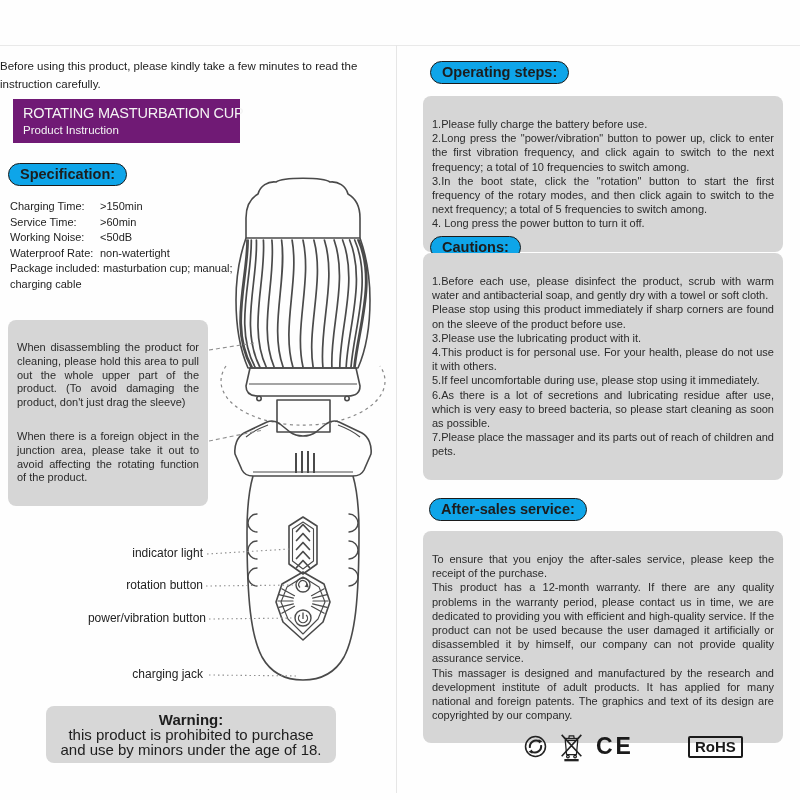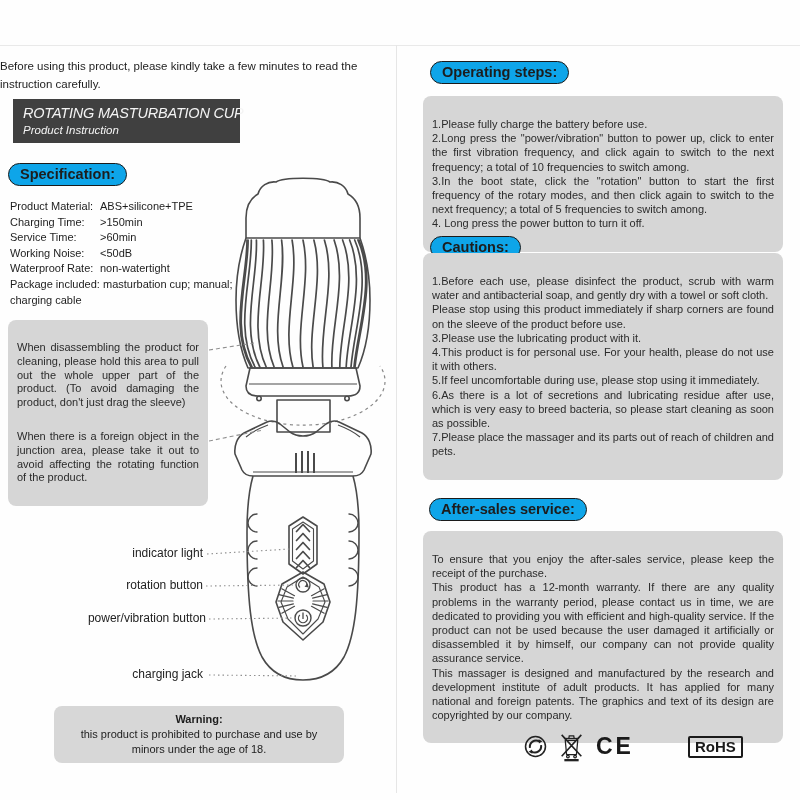--- a/index.html
+++ b/index.html
@@ -2,35 +2,35 @@
 <html><head>
 <meta charset="utf-8">
 <style>
   html,body{margin:0;padding:0;background:#fff;}
   #page{position:relative;width:800px;height:800px;background:#fefefe;overflow:hidden;
         font-family:"Liberation Sans","DejaVu Sans",sans-serif;color:#1d1d1d;}
   .hline{position:absolute;left:0;top:45px;width:800px;height:1px;background:#e9e9e9;}
   .vline{position:absolute;left:396px;top:45px;width:1px;height:748px;background:#e6e6e6;}
   .intro{position:absolute;left:0;top:57px;width:378px;font-size:11.5px;line-height:18px;}
   .titlebox{position:absolute;left:13px;top:99px;width:227px;box-sizing:border-box;
-            background:#404040;color:#f4f4f4;padding:6px 10px 7px;font-style:italic;}
+            background:#701a75;color:#f4f4f4;padding:6px 10px 7px;}
   .titlebox .t{font-size:14.5px;letter-spacing:-0.2px;font-weight:400;white-space:nowrap;}
   .titlebox .s{font-size:11.5px;margin-top:3px;}
   .pill{position:absolute;display:inline-block;border:1.7px solid #1b1b1b;border-radius:14px;
         padding:2px 11px 3px;font-weight:bold;font-size:14.5px;background:#0ea5e9;white-space:nowrap;}
   .speclist{position:absolute;left:10px;top:199px;width:232px;font-size:11px;line-height:15.6px;}
   .spec-row{display:flex;}
   .spec-label{flex:0 0 90px;}
   .gbox{background:#d6d6d6;border-radius:8px;box-sizing:border-box;
         font-size:11px;line-height:14.2px;text-align:justify;color:#2b2b2b;padding:21px 9px;}
   .note1{position:absolute;left:8px;top:320px;width:200px;line-height:13.8px;}
   .note2{position:absolute;left:8px;top:409px;width:200px;line-height:13.8px;}
   .callout{position:absolute;font-size:12px;text-align:right;color:#222;}
   .warnbox{position:absolute;left:46px;top:706px;width:290px;background:#d7d7d7;border-radius:8px;
-           box-sizing:border-box;padding:6px 10px;text-align:center;font-size:11px;line-height:15px;margin-left:8px;}
+           box-sizing:border-box;padding:6px 10px;text-align:center;font-size:15px;line-height:15px;}
   .warnbox .wt{font-weight:bold;}
   .rightbox{position:absolute;width:360px;left:423px;}
   .rightbox p{margin:0;}
   .certrow{position:absolute;left:524px;top:731px;display:flex;align-items:center;gap:12px;}
   .ce{font-size:23px;font-weight:600;letter-spacing:3px;color:#1a1a1a;}
   .rohs{border:2px solid #1a1a1a;border-radius:2px;padding:0 5px 1px;font-weight:bold;font-size:15px;color:#1a1a1a;margin-left:42px;}
   svg{display:block;}
   #device-svg{position:absolute;left:0;top:160px;}
 </style>
 </head>
@@ -43,24 +43,20 @@
   <div class="intro">Before using this product, please kindly take a few minutes to read the instruction carefully.</div>
 
   <div class="titlebox">
     <div class="t">ROTATING MASTURBATION CUP</div>
     <div class="s">Product Instruction</div>
   </div>
 
   <div class="pill" style="left:8px;top:163px;">Specification:</div>
 
   <div class="speclist">
-    <div class="spec-row">
-        <span class="spec-label">Product Material:</span>
-        <span>ABS+silicone+TPE</span>
-      </div>
     <div class="spec-row">
         <span class="spec-label">Charging Time:</span>
         <span>&gt;150min</span>
       </div>
     <div class="spec-row">
         <span class="spec-label">Service Time:</span>
         <span>&gt;60min</span>
       </div>
     <div class="spec-row">
         <span class="spec-label">Working Noise:</span>

